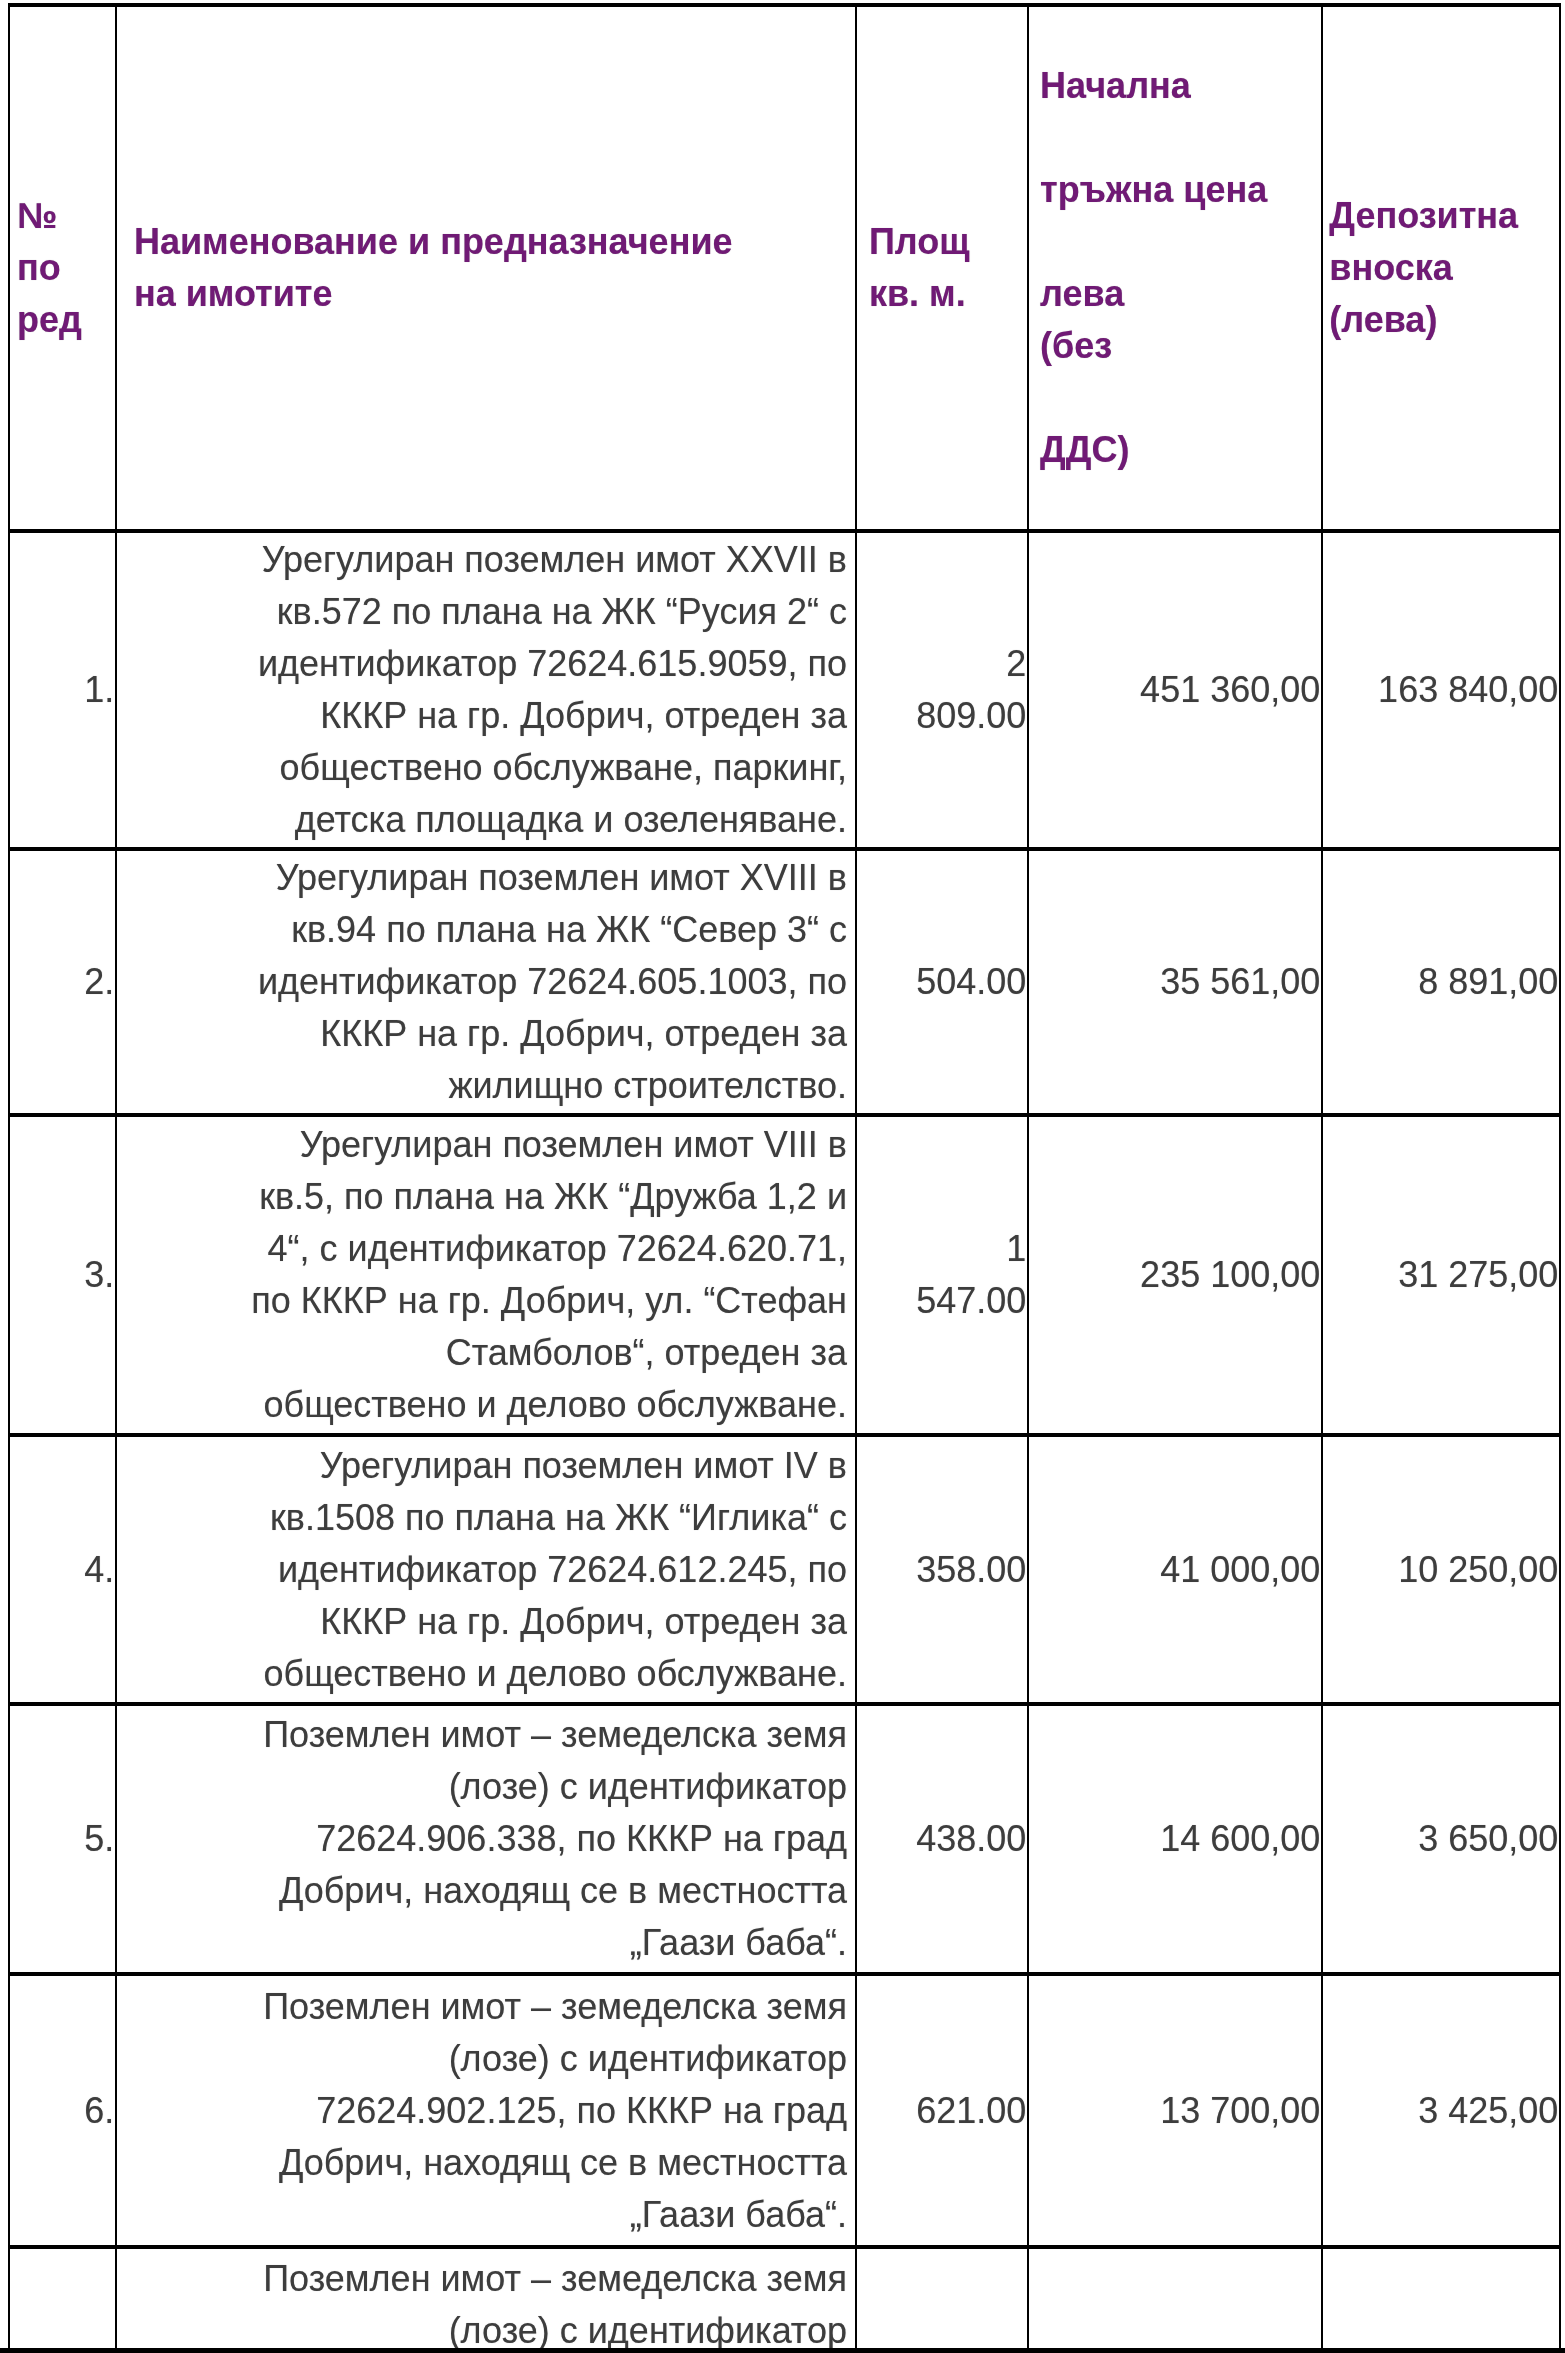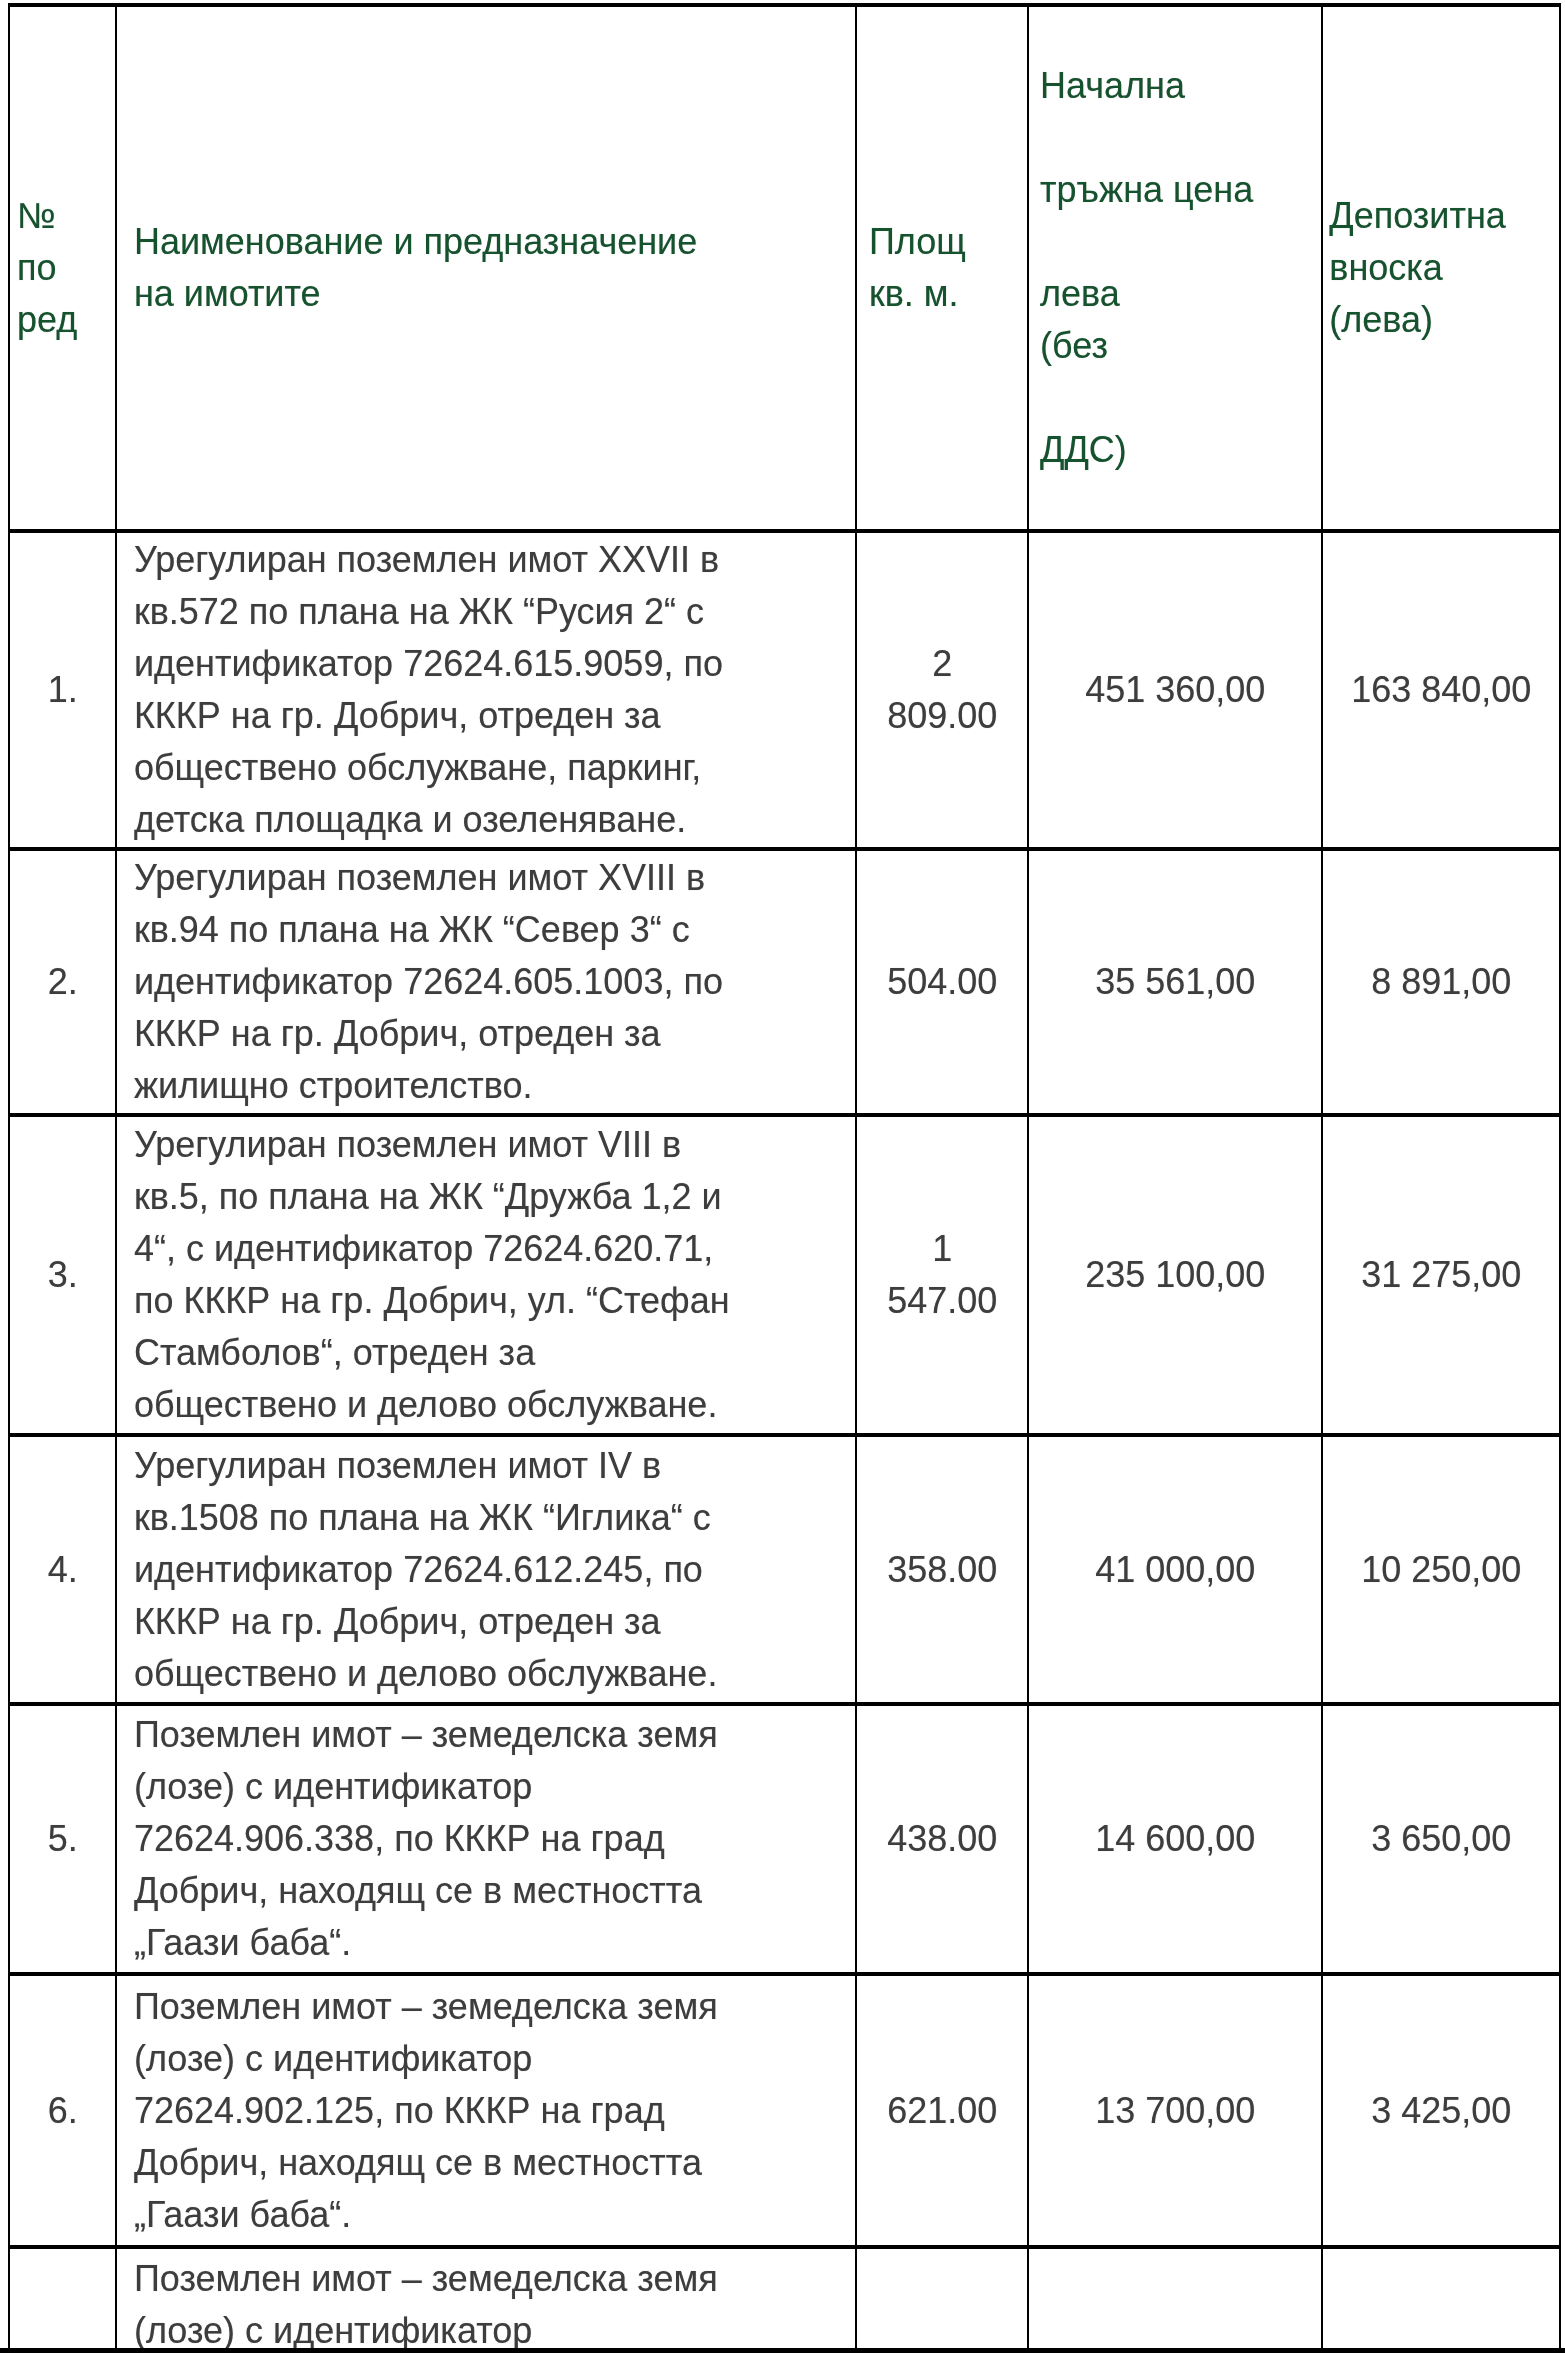--- a/index.html
+++ b/index.html
@@ -34,28 +34,29 @@
   table.props td {
     border-left: 2.5px solid #000;
     border-right: 2.5px solid #000;
     border-top: 4.1px solid #000;
     border-bottom: 4.1px solid #000;
     vertical-align: middle;
     font-size: 36px;
     line-height: 52px;
     overflow: hidden;
     text-shadow: 0 0 0.8px rgba(61,61,61,0.45);
+    text-align: right;
   }
 
   
   table.props th {
-    font-weight: normal;
+    font-weight: bold;
     text-align: left;
     white-space: pre-line;
-    color: #14532d;
+    color: #701a75;
   }
   th.h-no      { padding-left: 6.6px; }
   th.h-name    { padding-left: 16.6px; }
   th.h-area    { padding-left: 11.6px; }
   th.h-price   { padding-left: 10.8px; padding-right: 11.6px; }
   th.h-deposit { padding-left: 6px; }
   th.h-price .h-line { display: block; }
   th.h-price .h-line.split {
     display: flex;
     justify-content: space-between;

